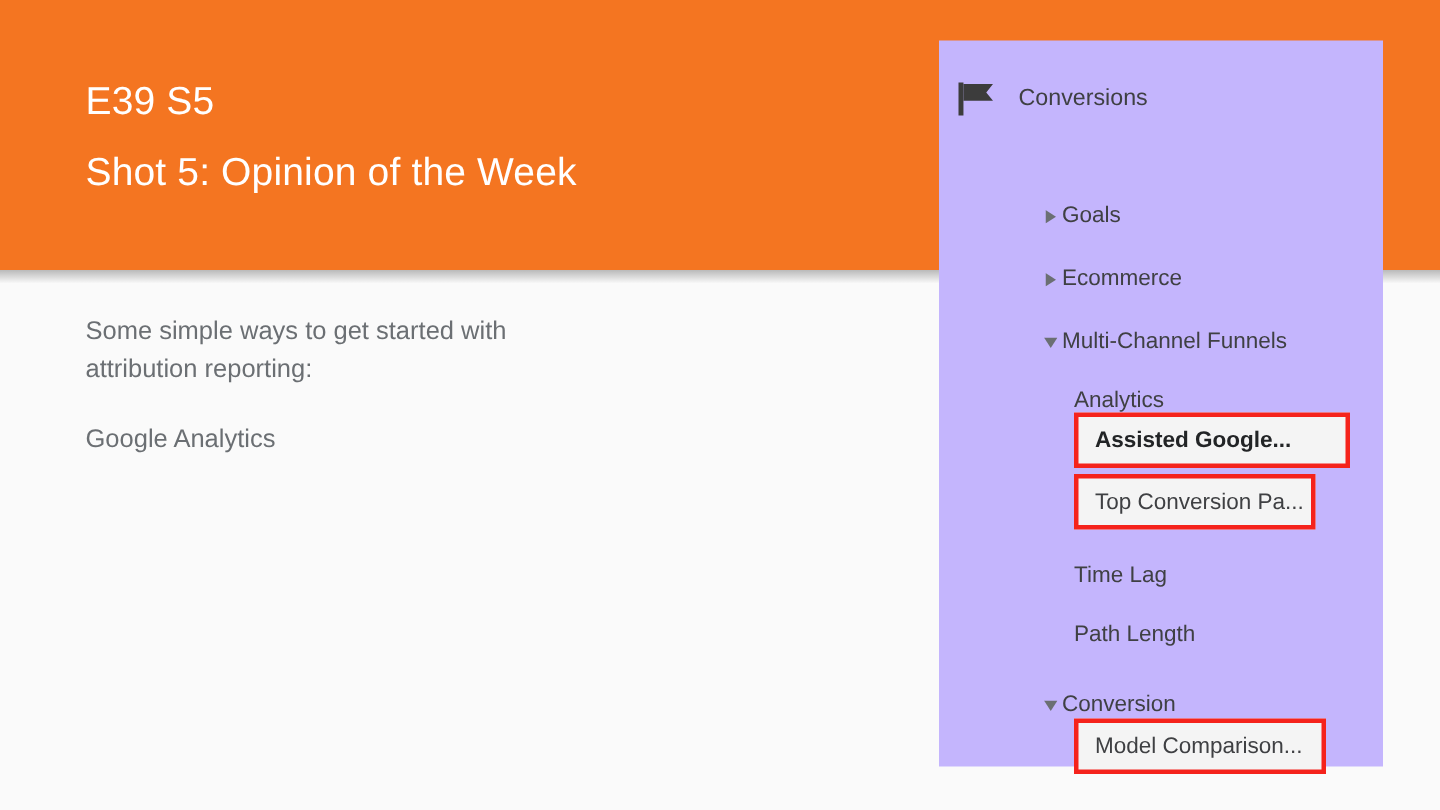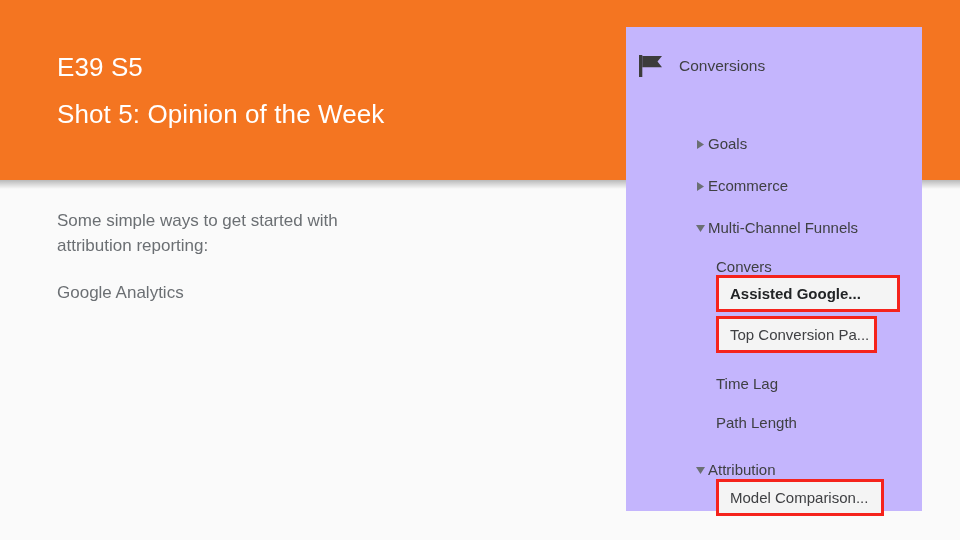--- a/index.html
+++ b/index.html
@@ -185,41 +185,41 @@
         </div>
         <div class="nav-row lvl1" style="top: 192px;">
           <span class="tri">
             <svg width="9" height="7" viewBox="0 0 9 7">
               <path d="M0 0 L9 0 L4.5 7 Z" fill="#6b6f73"></path>
             </svg>
           </span>
           <span class="nav-label">Multi-Channel Funnels</span>
         </div>
         <div class="nav-row lvl2" style="top: 231px;">
-          <span class="nav-label">Convers</span>
+          <span class="nav-label">Analytics</span>
         </div>
         <div class="hl-box selected" style="left: 90px; top: 248px; width: 184px; height: 37px; border-color: rgb(245, 35, 28);">
           <span class="nav-label">Assisted Google...</span>
         </div>
         <div class="hl-box" style="left: 90px; top: 289px; width: 161px; height: 37px; border-color: rgb(245, 35, 28);">
           <span class="nav-label">Top Conversion Pa...</span>
         </div>
         <div class="nav-row lvl2" style="top: 348px;">
           <span class="nav-label">Time Lag</span>
         </div>
         <div class="nav-row lvl2" style="top: 387px;">
           <span class="nav-label">Path Length</span>
         </div>
         <div class="nav-row lvl1" style="top: 434px;">
           <span class="tri">
             <svg width="9" height="7" viewBox="0 0 9 7">
               <path d="M0 0 L9 0 L4.5 7 Z" fill="#6b6f73"></path>
             </svg>
           </span>
-          <span class="nav-label">Attribution</span>
+          <span class="nav-label">Conversion</span>
         </div>
         <div class="hl-box" style="left: 90px; top: 452px; width: 168px; height: 37px; border-color: rgb(245, 35, 28);">
           <span class="nav-label">Model Comparison...</span>
         </div>
       </div>
 
   </div>
 </div>
 
 </body></html>

